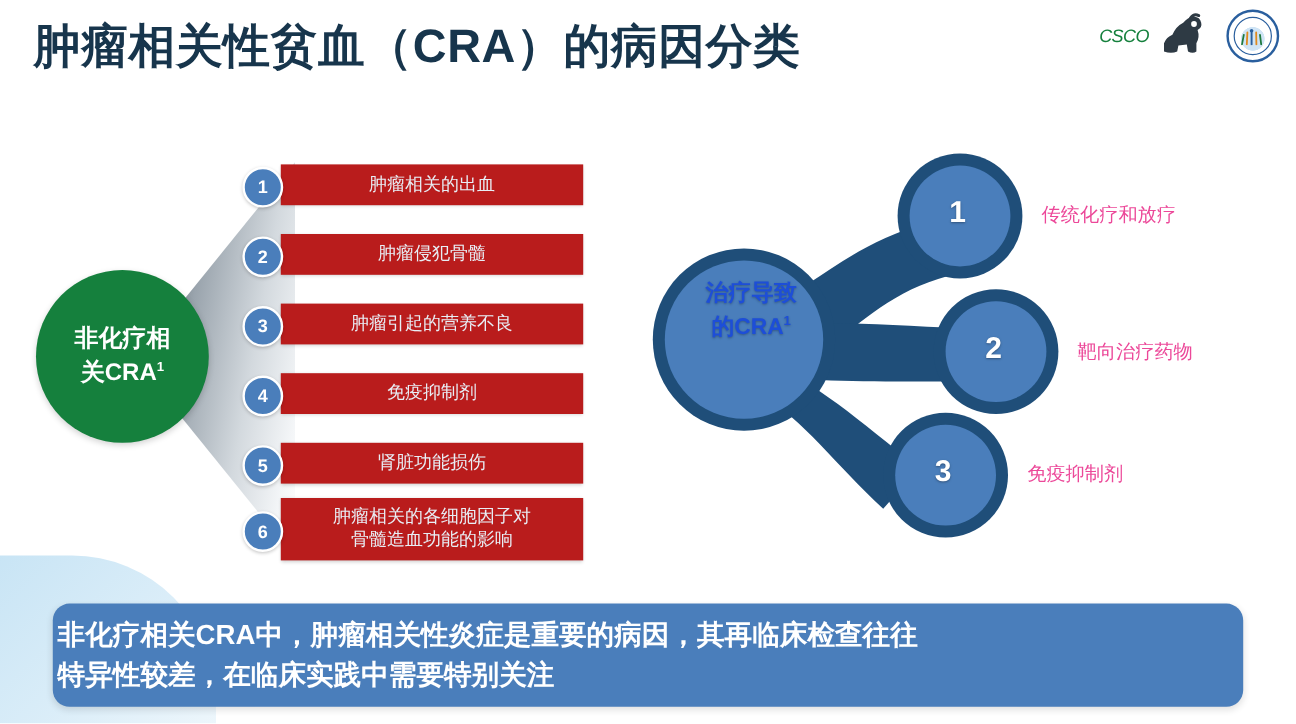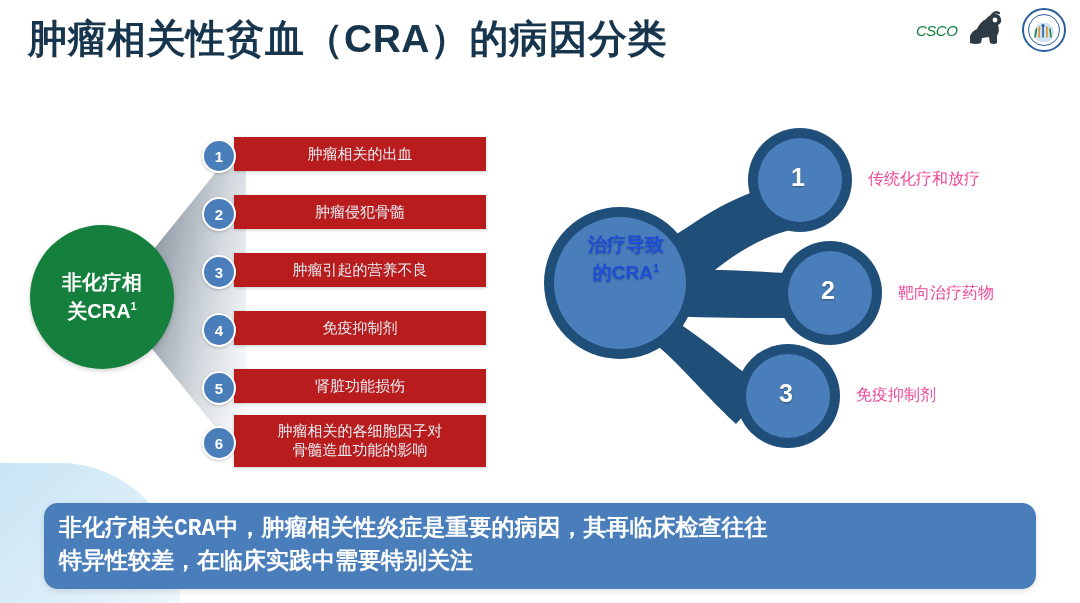--- a/index.html
+++ b/index.html
@@ -221,26 +221,25 @@
     top: 503px;
     width: 992px;
     height: 86px;
     background: #4a7ebb;
     border-radius: 14px;
     display: flex;
     align-items: center;
     box-shadow: 0 2px 6px rgba(0,0,0,0.12);
   }
   #summary-banner .txt {
-    padding: 0 15px;
+    padding: 0 4px;
     color: #ffffff;
     font-size: 23px;
     font-weight: bold;
     line-height: 1.42;
-    font-family: Liberation Mono, monospace;
   }
 </style>
 </head>
 <body>
 
 <div id="slide">
 
   <div id="slide-title">肿瘤相关性贫血（CRA）的病因分类</div>
 
   <div class="logo-row">

